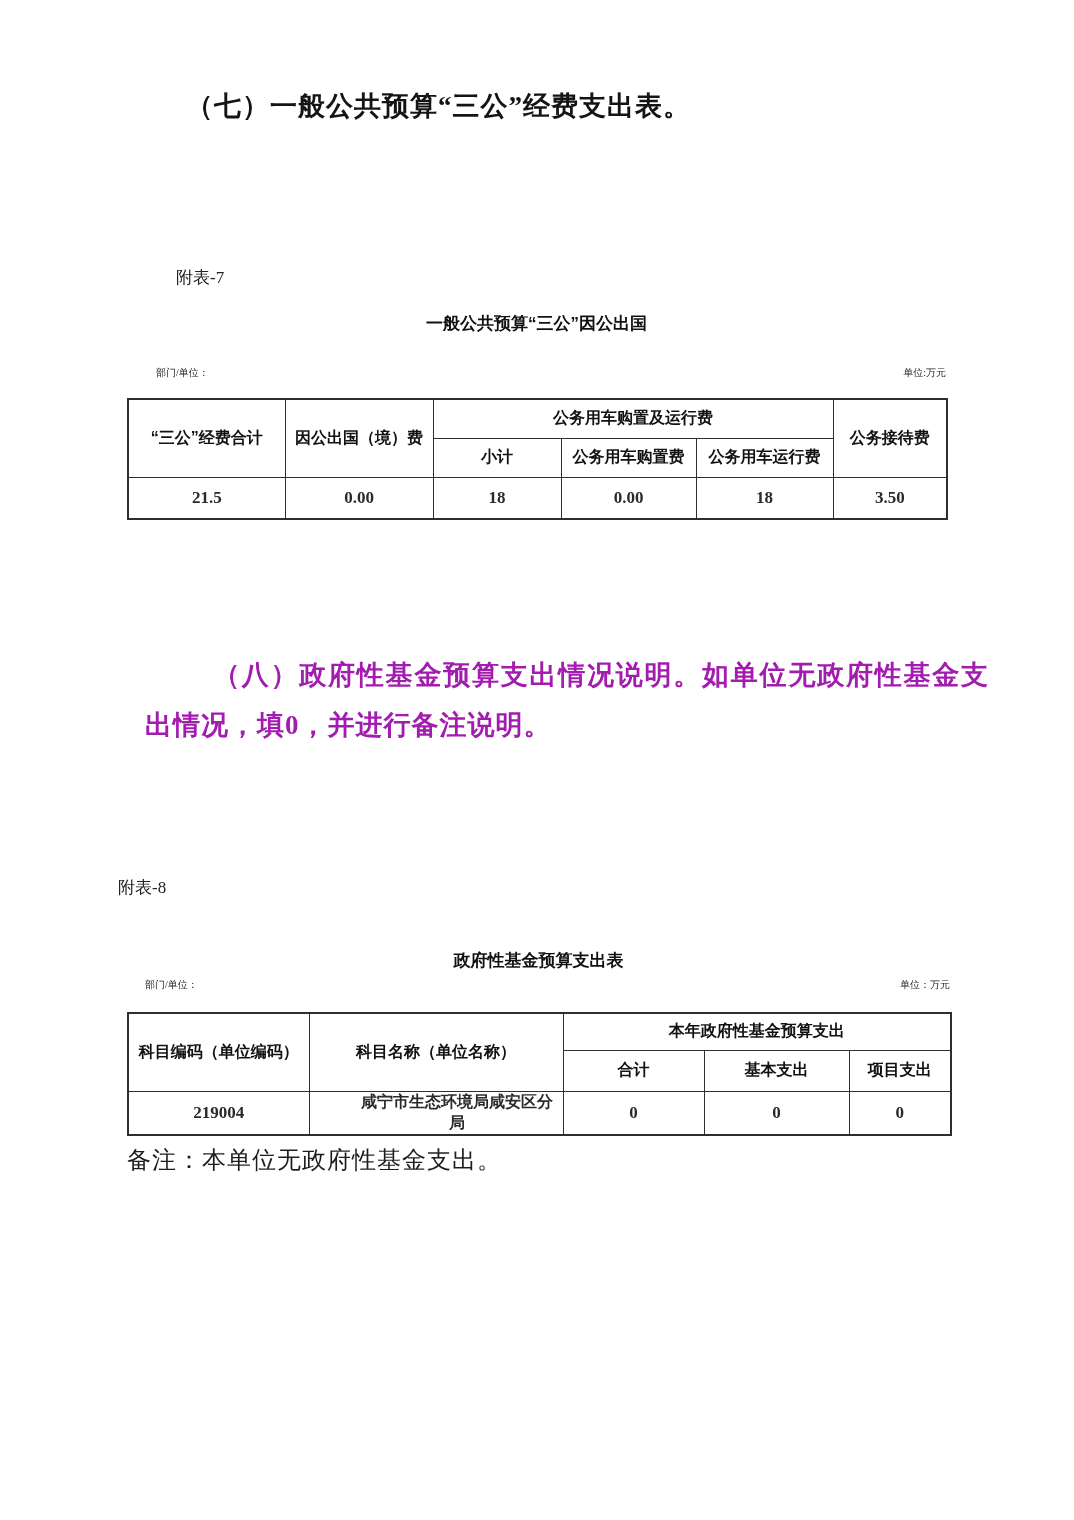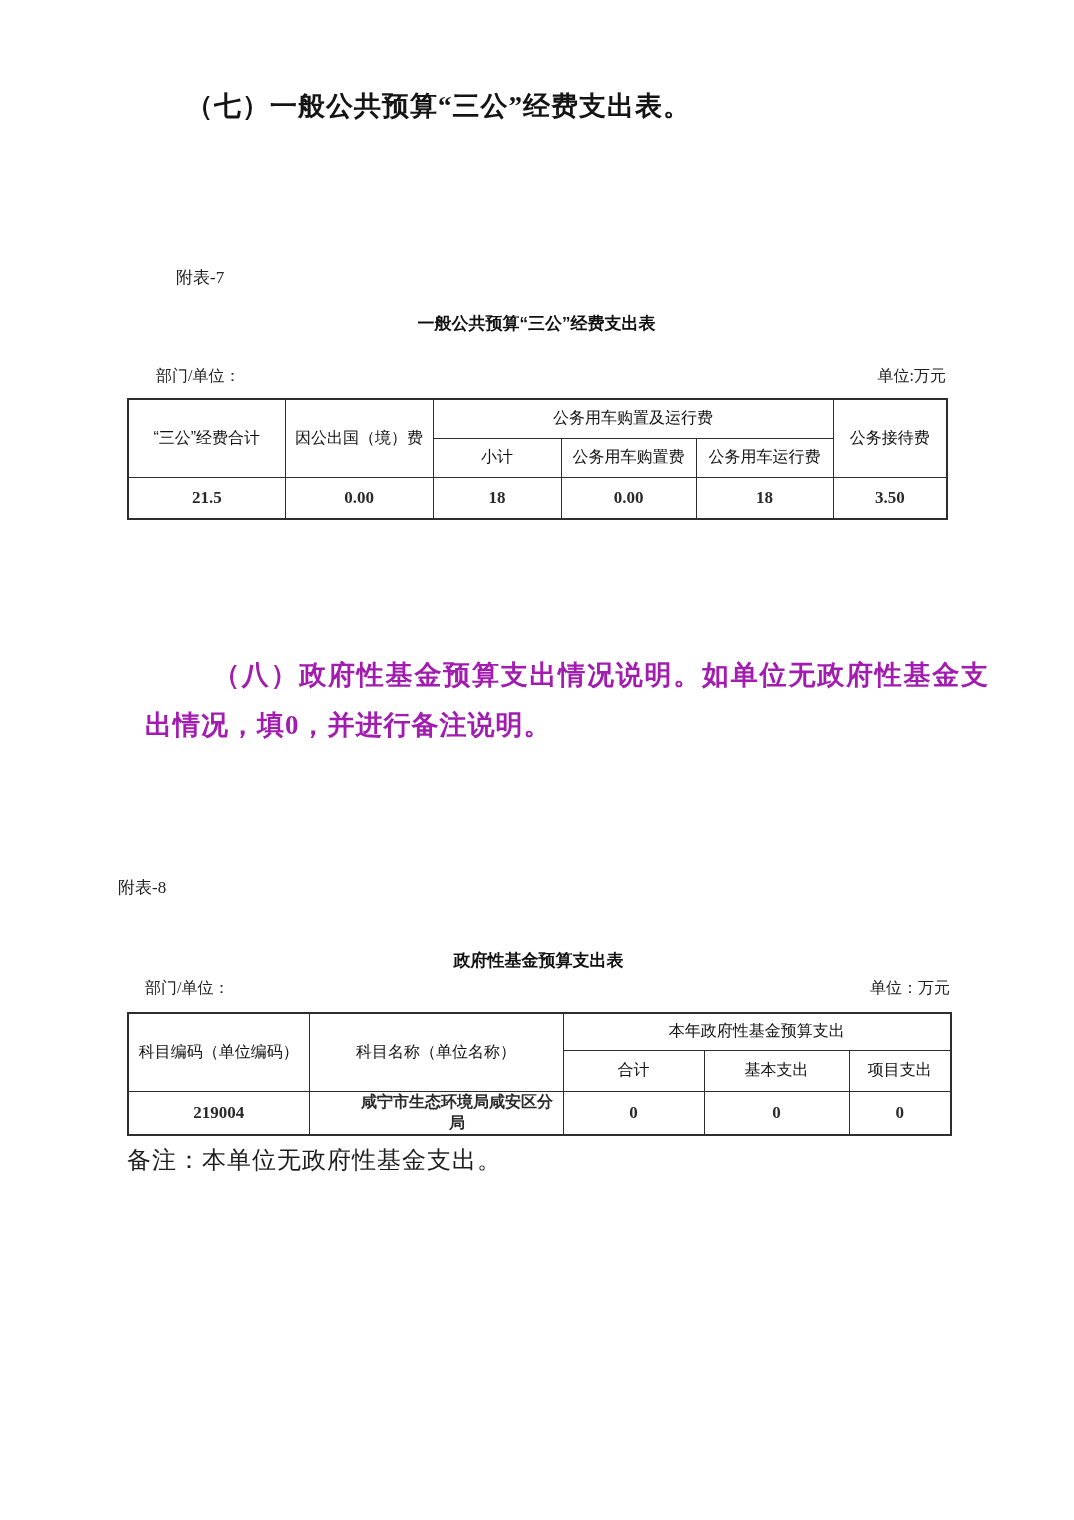--- a/index.html
+++ b/index.html
@@ -36,39 +36,39 @@
     font-size: 17px;
     font-weight: bold;
     color: #111;
     text-align: center;
     font-family: "Liberation Sans", "DejaVu Sans", sans-serif;
   }
   .meta-row {
     display: flex;
     justify-content: space-between;
     align-items: flex-end;
-    font-size: 16px;
+    font-size: 10px;
     color: #222;
   }
 
   table.budget {
     border-collapse: collapse;
     table-layout: fixed;
     width: 100%;
   }
   table.budget th, table.budget td {
     border: 1.5px solid #2e2e2e;
     text-align: center;
     vertical-align: middle;
     padding: 0 2px;
     overflow: hidden;
   }
   table.budget th {
     font-family: "Liberation Sans", "DejaVu Sans", sans-serif;
-    font-weight: normal;
+    font-weight: bold;
     font-size: 16px;
     color: #111;
   }
   table.budget td {
     font-family: "Liberation Serif", "DejaVu Serif", serif;
     font-weight: bold;
     font-size: 17px;
     color: #2a2a2a;
   }
   .t-outer { border: 2px solid #2e2e2e; }
@@ -82,21 +82,21 @@
 </style>
 </head>
 <body>
 
 <div class="page">
 
   <div class="abs main-heading" style="left:186px; top:88px;">（七）一般公共预算“三公”经费支出表。</div>
 
   <div class="abs appendix-label" style="left:176px; top:266px;">附表-7</div>
 
-  <div class="abs table-title" style="left:127px; top:312px; width:819px;">一般公共预算“三公”经费支出表</div>
+  <div class="abs table-title" style="left:127px; top:312px; width:819px;">一般公共预算“三公”因公出国</div>
 
   <div class="abs meta-row" style="left:127px; top:366px; width:819px;">
     <span style="margin-left:29px;">部门/单位：</span>
     <span>单位:万元</span>
   </div>
 
   <div class="abs" style="left:127px; top:398px; width:819px;">
     <table class="budget t-outer">
       <colgroup>
         <col style="width:157px;">

